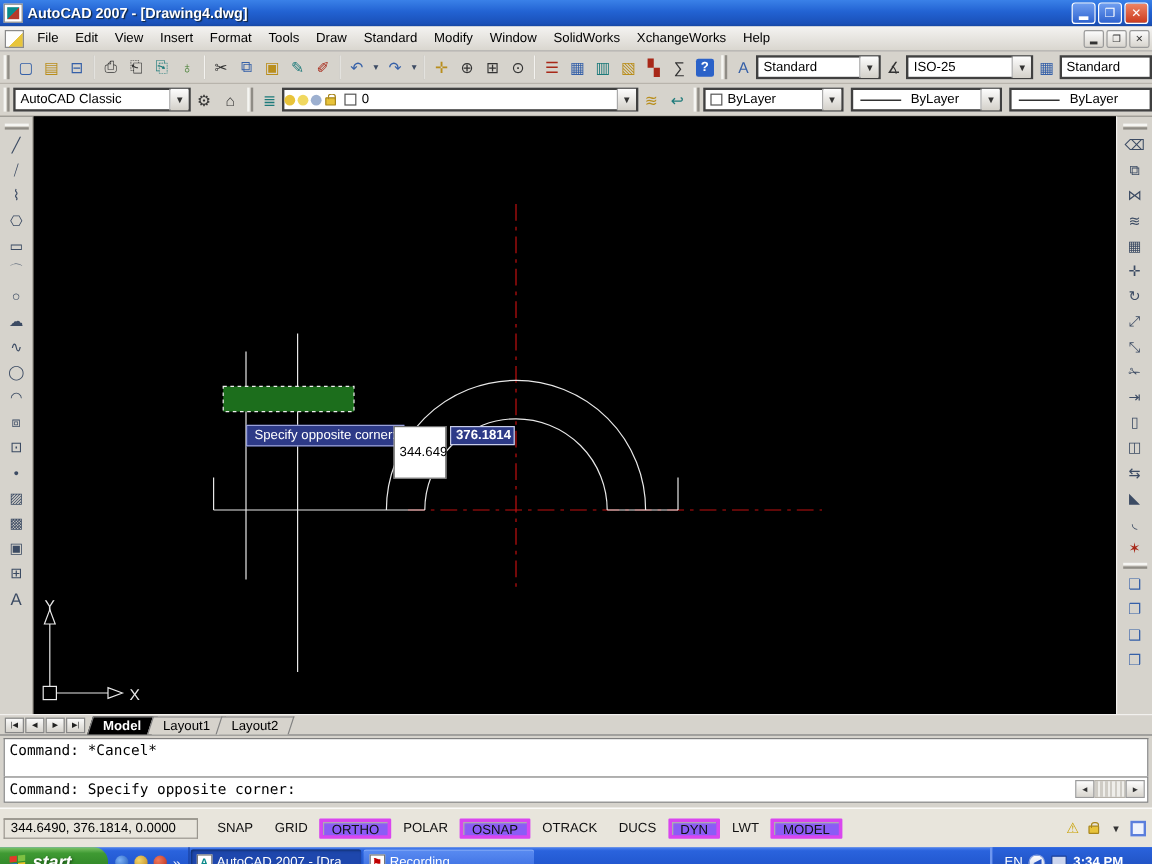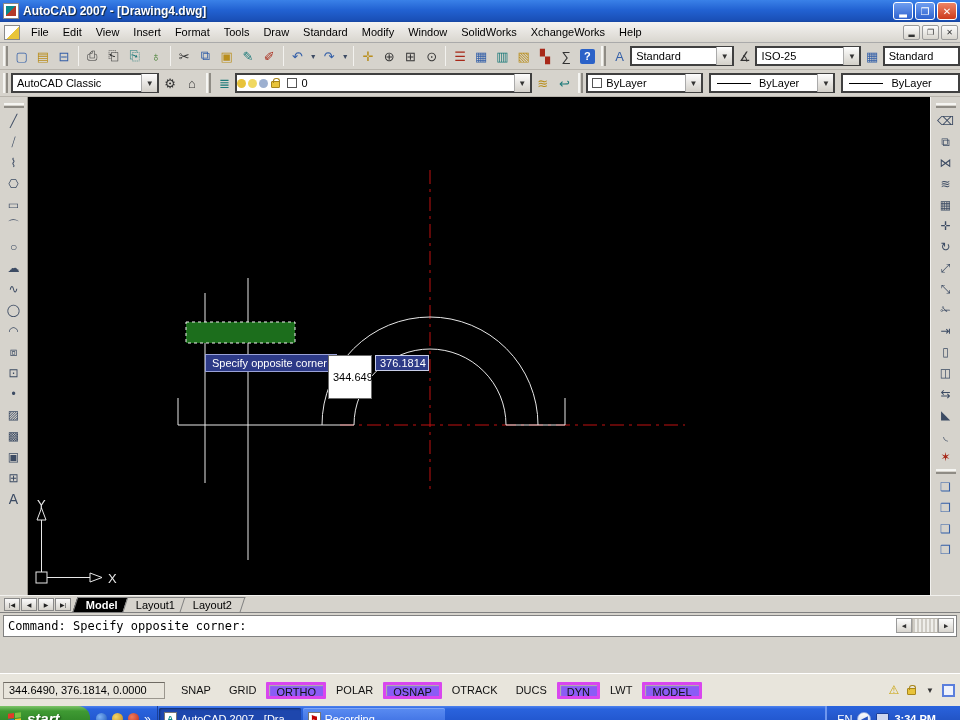--- a/index.html
+++ b/index.html
@@ -60,21 +60,21 @@
   .vbtn { width:23px; height:21px; display:flex; align-items:center; justify-content:center; font-size:12px; color:#3c4b63; border:1px solid transparent; }
   .vgrip { height:5px; width:20px; margin:2px 0; border-top:2px solid #f5f5f2; border-bottom:2px solid #8f8c85; }
 
   .canvas { position:relative; flex:1; background:#000; }
   .canvas svg { position:absolute; left:0; top:0; }
   .dyn-label { position:absolute; background:#2d3a87; border:1px solid #9aa2d8; color:#fff;
     font-size:11px; padding:2px 6px; white-space:nowrap; }
   .dyn-input-active { position:absolute; background:#fff; border:1px solid #6b6b6b; color:#000;
     font-size:11px; padding:15px 4px; white-space:nowrap; }
   .dyn-input { position:absolute; background:#2d3a87; border:1px solid #c8cde8; color:#fff;
-    font-size:11px; padding:1px 4px; white-space:nowrap; }
+    font-size:11px; padding:1px 4px; white-space:nowrap;font-weight:bold; }
 
   
   .tabbar { height:17px; background:#d6d3cc; border-top:1px solid #f2f1ee; display:flex; align-items:center; padding-left:4px; }
   .tabnav { width:16px; height:13px; border:1px solid #888; background:linear-gradient(180deg,#fafafa,#d6d3cc);
     display:flex; align-items:center; justify-content:center; font-size:6px; margin-right:1px; color:#222; }
   .tab { padding:1px 10px; font-size:11px; border:1px solid #808080; border-bottom:none;
     transform:skewX(-18deg); margin-left:-4px; background:#d6d3cc; }
   .tab span { display:inline-block; transform:skewX(18deg); }
   .tab.active { background:#000; color:#fff; font-weight:bold; }
 
@@ -486,20 +486,23 @@
   <div class="tabnav">|◀</div>
   <div class="tabnav">◀</div>
   <div class="tabnav">▶</div>
   <div class="tabnav" style="margin-right:8px">▶|</div>
   <div class="tab active"><span>Model</span></div>
   <div class="tab"><span>Layout1</span></div>
   <div class="tab"><span>Layout2</span></div>
 </div>
 
 <div class="cmdwin">
+  <div class="cmd-history">
+    <span>Command: *Cancel*</span>
+  </div>
   <div class="cmd-line">
     <span>Command: Specify opposite corner:</span>
     <div class="cmd-scroll">
       <div class="sbtn">◀</div>
       <div class="strack"></div>
       <div class="sbtn">▶</div>
     </div>
   </div>
 </div>
 

